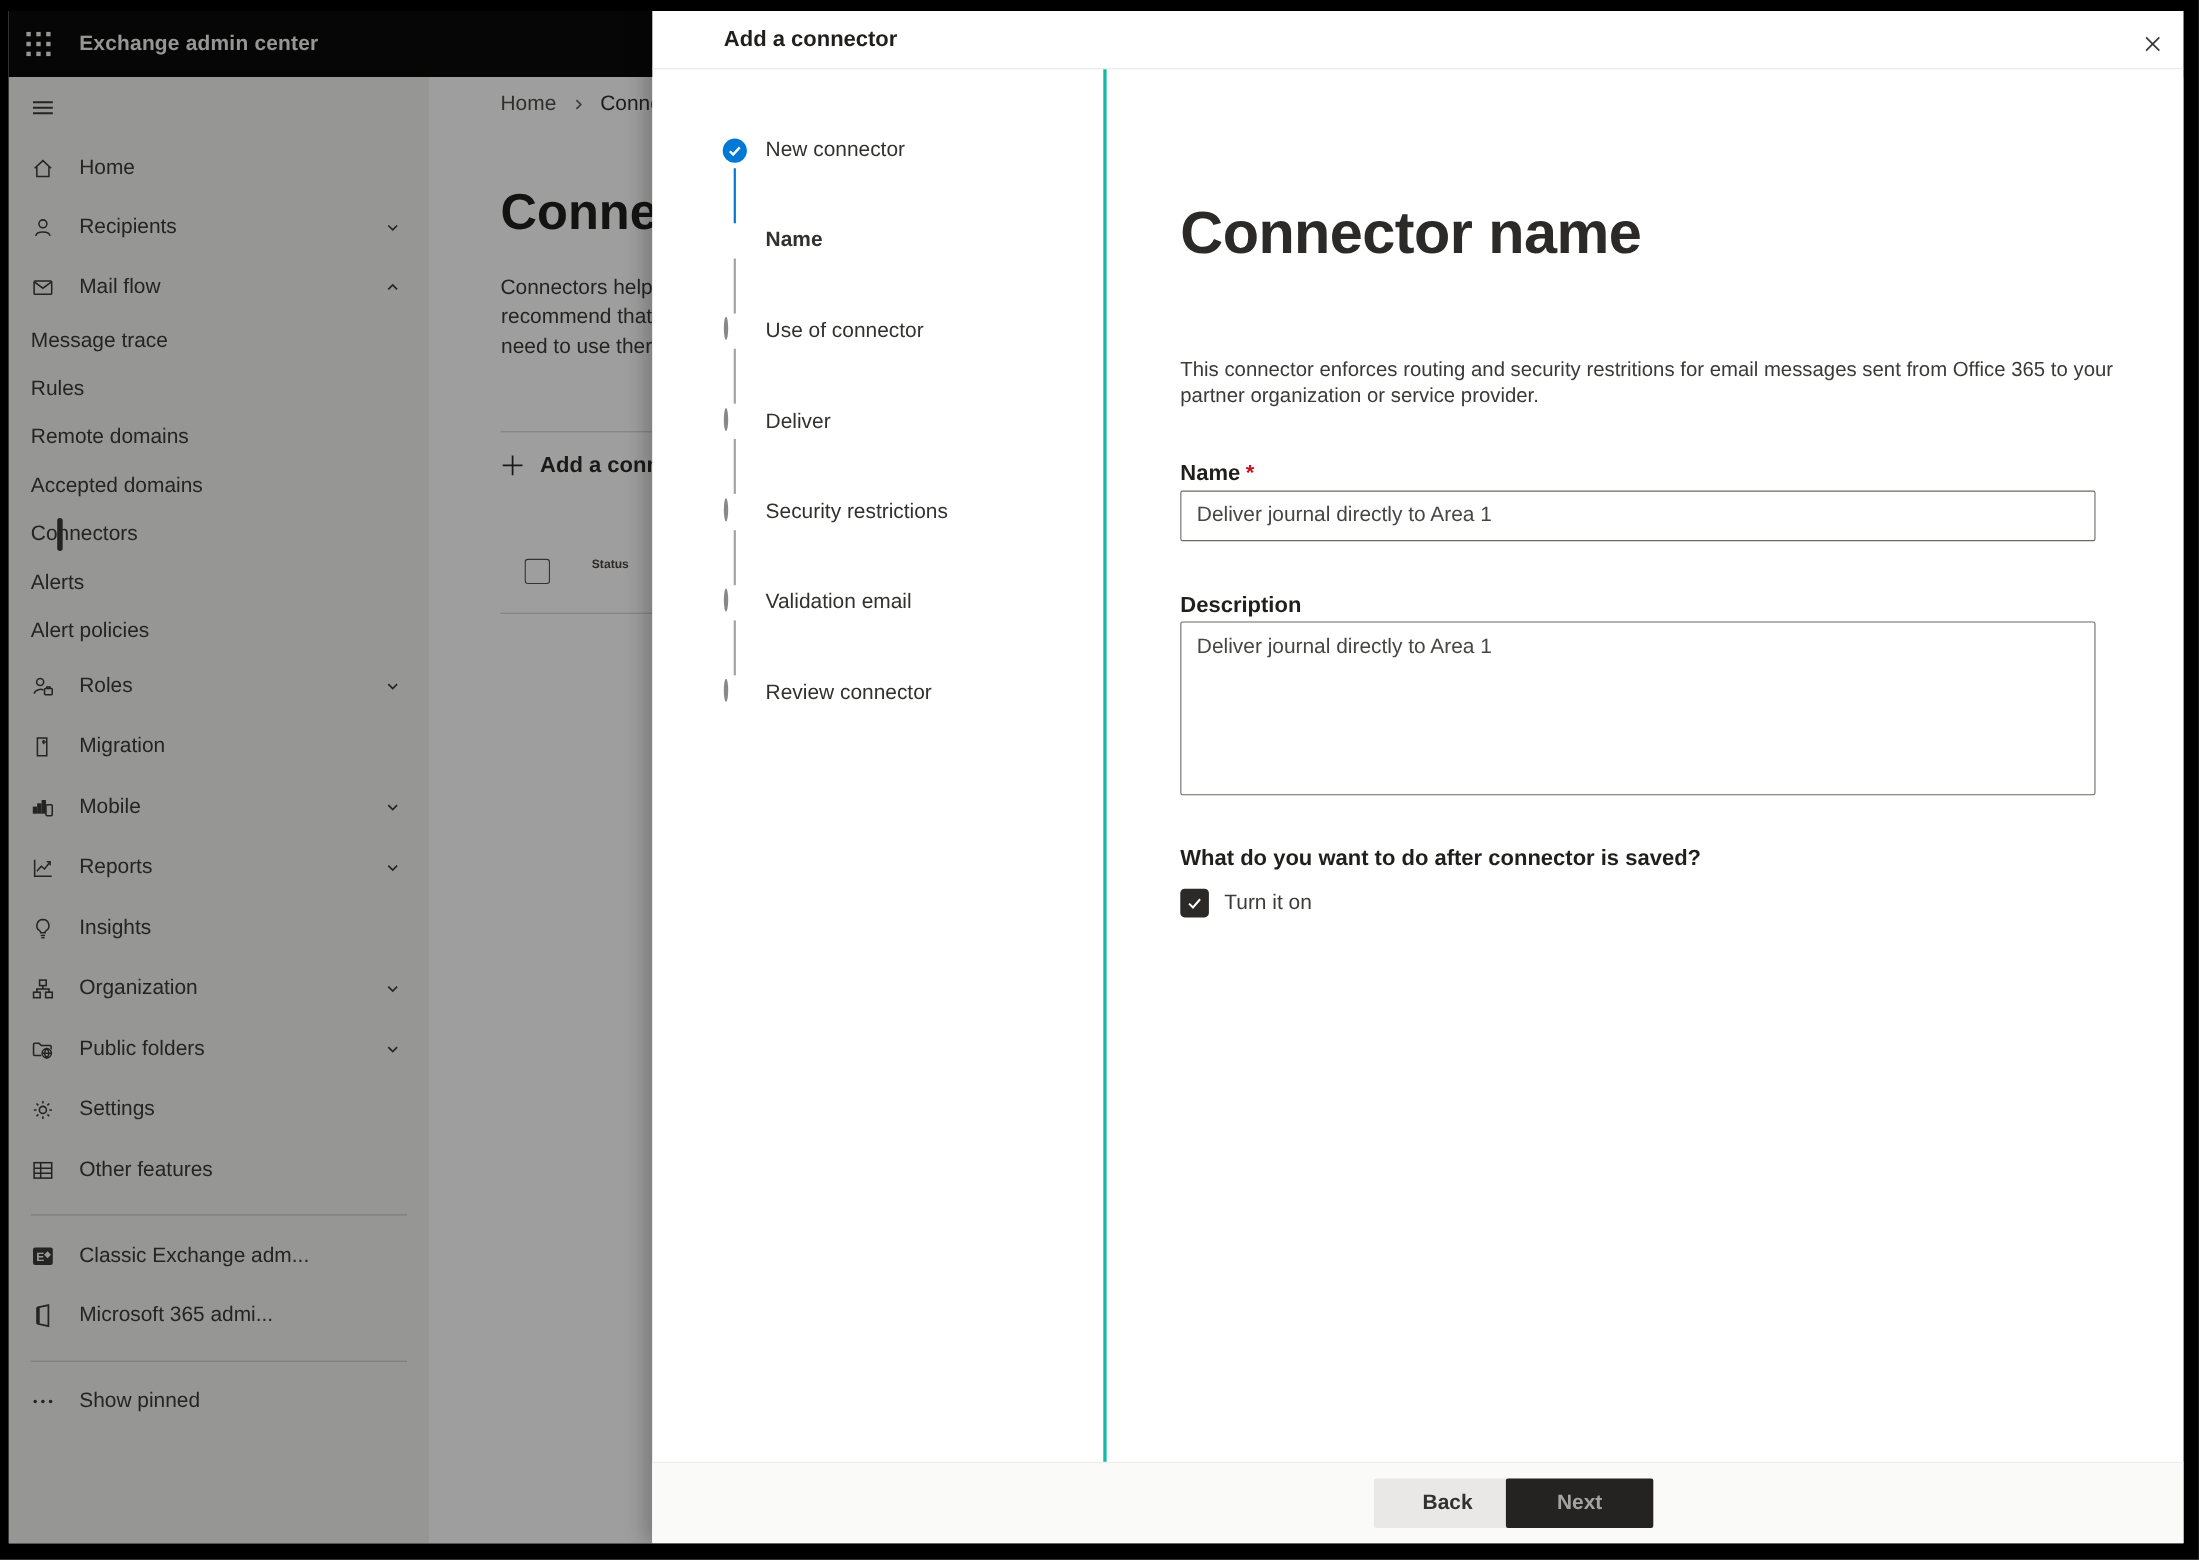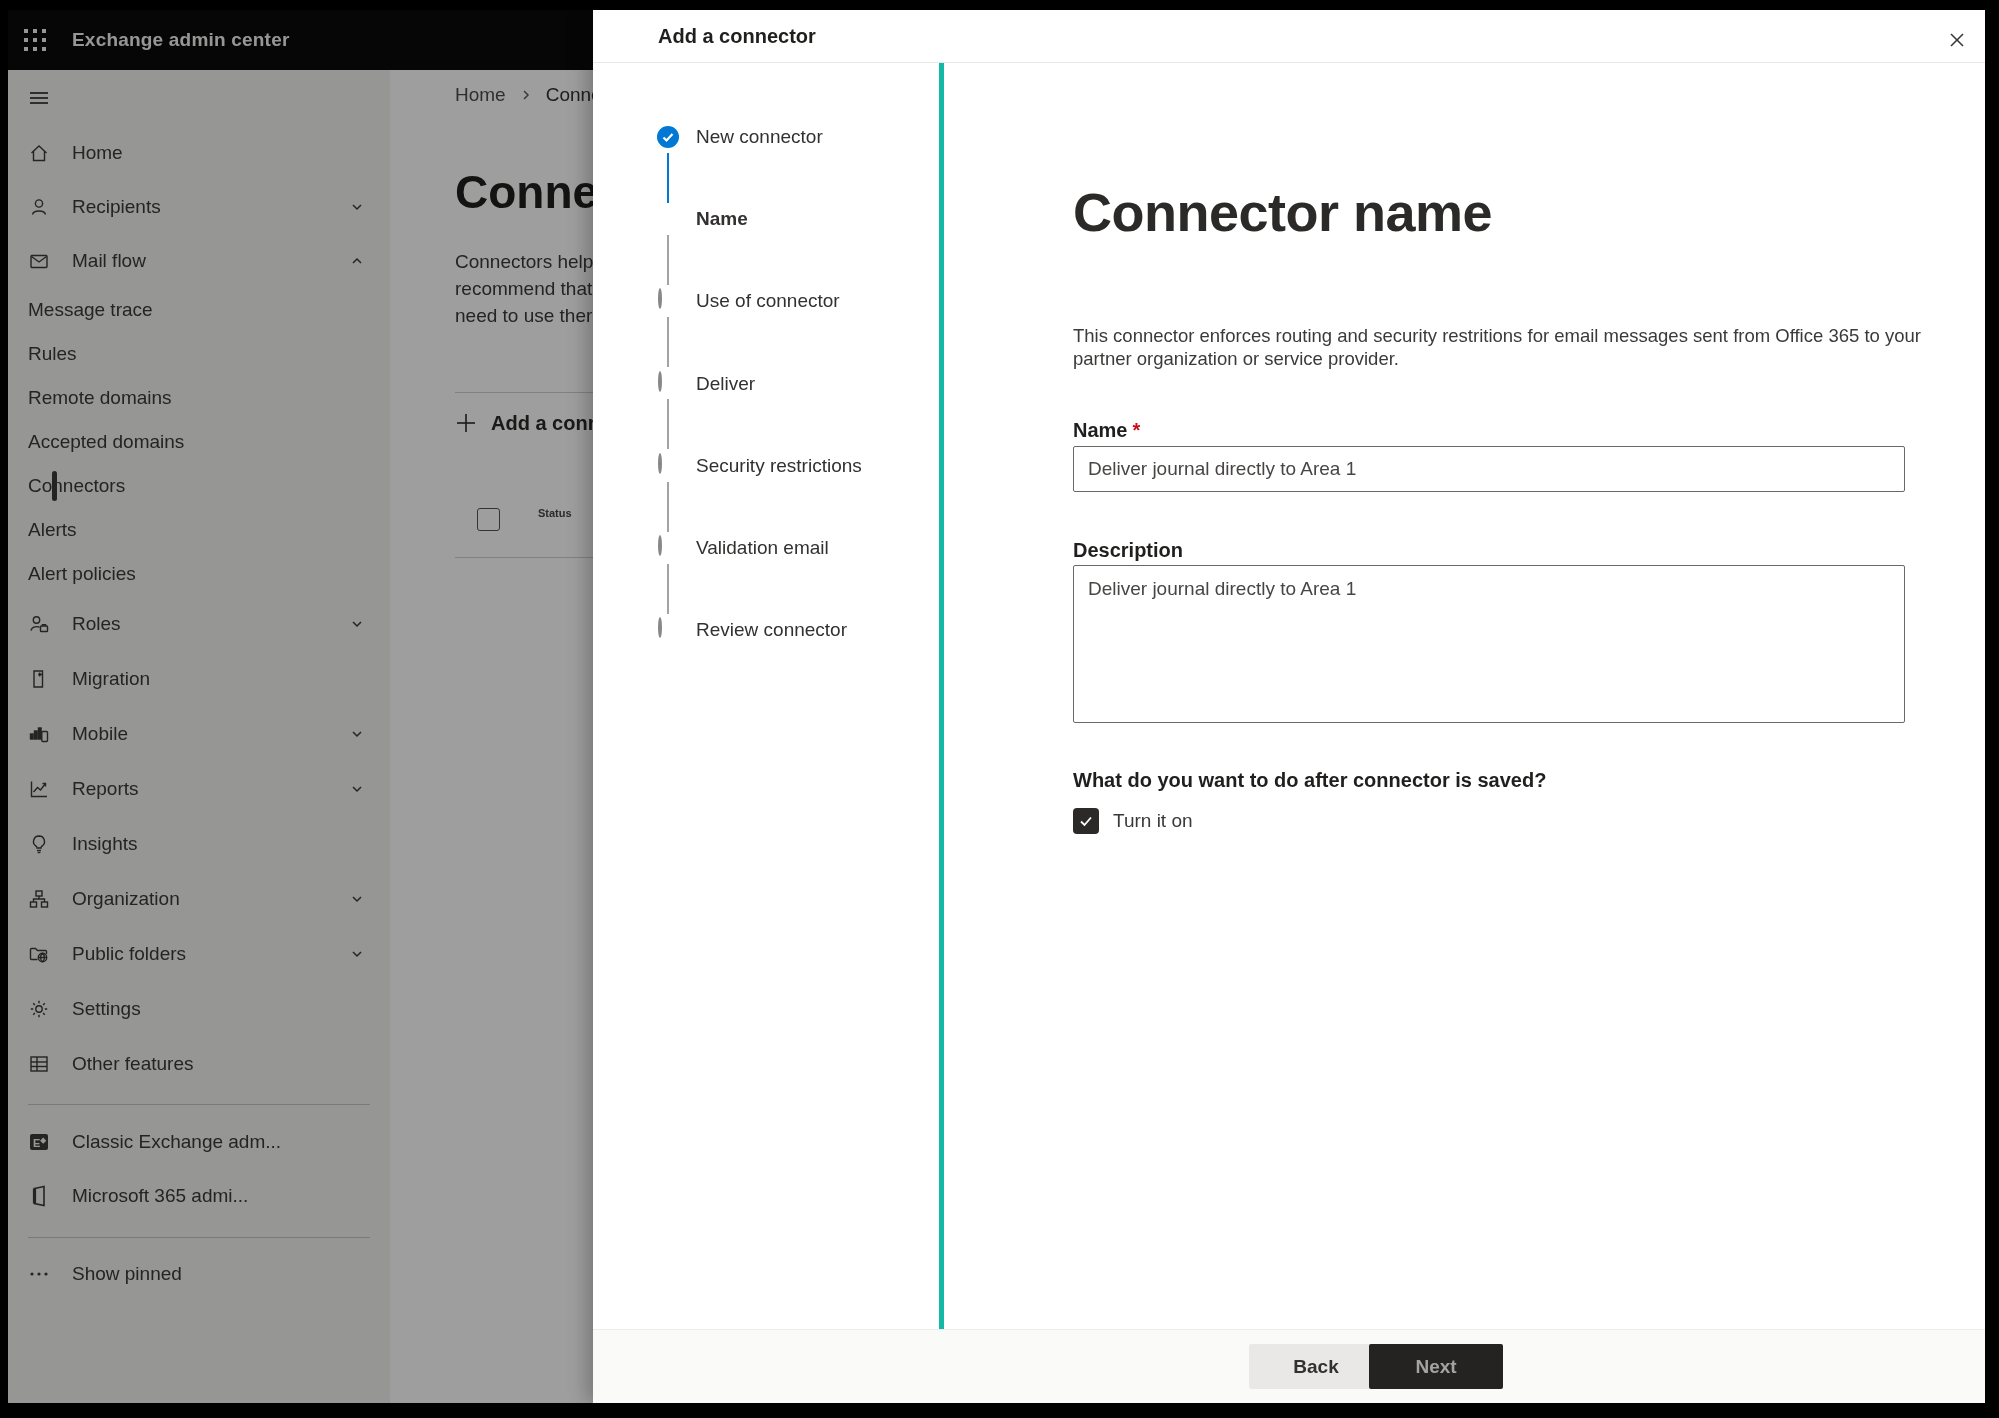--- a/index.html
+++ b/index.html
@@ -26,38 +26,38 @@
   .sel-bar{position:absolute;left:44px;top:50%;transform:translateY(-50%);width:5px;height:30px;border-radius:3px;background:#3b3a39;}
   .side-hr{border:none;border-top:1px solid #c8c6c4;margin:13px 20px 10px 20px;flex:0 0 auto;}
   .side-hr2{border:none;border-top:1px solid #c8c6c4;margin:14px 20px 9px 20px;flex:0 0 auto;}
 
   
   .bgcontent{position:absolute;left:382px;top:60px;width:203px;bottom:0;background:#fff;overflow:hidden;}
   .crumbs{position:absolute;left:65px;top:14px;display:flex;align-items:center;gap:14px;font-size:19px;white-space:nowrap;}
   .crumb-home{color:#4e4d4b;cursor:pointer;}
   .crumb-cur{color:#323130;}
   .bg-h1{position:absolute;left:65px;top:95px;font-size:46px;font-weight:700;color:#201f1e;white-space:nowrap;}
-  .bg-para{position:absolute;left:65px;top:178px;font-size:19px;line-height:27px;color:#3b3a39;white-space:nowrap;}
+  .bg-para{position:absolute;left:65px;top:178px;font-size:19px;line-height:27px;color:#3b3a39;white-space:nowrap;text-align:center;}
   .bg-div1{position:absolute;left:65px;top:322px;right:0;border-top:1px solid #d2d0ce;}
   .bg-add{position:absolute;left:63px;top:340px;display:flex;align-items:center;gap:12px;white-space:nowrap;cursor:pointer;}
   .bg-add-label{font-size:20px;font-weight:700;color:#2b2a29;}
   .bg-cb{position:absolute;left:87px;top:438px;width:21px;height:21px;border:1.5px solid #55534f;border-radius:3px;background:transparent;cursor:pointer;}
   .bg-status{position:absolute;left:148px;top:437px;font-size:11px;font-weight:700;color:#484644;white-space:nowrap;cursor:pointer;}
   .bg-div2{position:absolute;left:65px;top:487px;right:0;border-top:1px solid #d2d0ce;}
 
   
   .dim{position:absolute;left:0;top:0;width:585px;height:100%;background:rgba(0,0,0,0.38);z-index:5;}
 
   
   .modal{position:absolute;left:585px;top:0;width:1392px;height:1393px;background:#fff;z-index:10;box-shadow:-6px 0 18px rgba(0,0,0,.25);}
   .m-header{position:absolute;left:0;top:0;width:100%;height:53px;border-bottom:1px solid #e8e8e8;box-sizing:border-box;}
   .m-title{position:absolute;left:65px;top:0;line-height:53px;font-size:20px;font-weight:700;color:#201f1e;white-space:nowrap;}
   .m-close{position:absolute;right:12px;top:14px;width:32px;height:32px;display:flex;align-items:center;justify-content:center;cursor:pointer;}
   .m-body{position:absolute;left:0;top:53px;bottom:74px;width:100%;}
-  .m-stepper{position:absolute;left:0;top:0;bottom:0;width:351px;border-right:5px solid #14b8a6;box-sizing:border-box;}
+  .m-stepper{position:absolute;left:0;top:0;bottom:0;width:413px;border-right:3px solid #14b8a6;box-sizing:border-box;}
   .step{position:absolute;left:0;width:100%;height:0;display:flex;align-items:center;cursor:pointer;}
   .step-dot{position:absolute;left:64px;width:22px;height:22px;transform:translateY(-50%);top:0;}
   .dot-done{width:22px;height:22px;border-radius:50%;background:#0078d4;display:flex;align-items:center;justify-content:center;}
   .dot-active{width:22px;height:22px;border-radius:50%;background:#0078d4;}
   .dot-todo{width:17px;height:17px;border-radius:50%;background:#fff;border:2px solid #8a8886;margin:1px 0 0 1px;}
   .step-label{position:absolute;left:103px;top:0;transform:translateY(-50%);font-size:19px;color:#323130;white-space:nowrap;}
   .step-label.active{font-weight:700;}
   .seg{position:absolute;left:74px;width:2px;height:50px;background:#a5a3a1;}
   .seg.blue{background:#0078d4;}
   .m-content{position:absolute;left:413px;top:0;right:0;bottom:0;}

